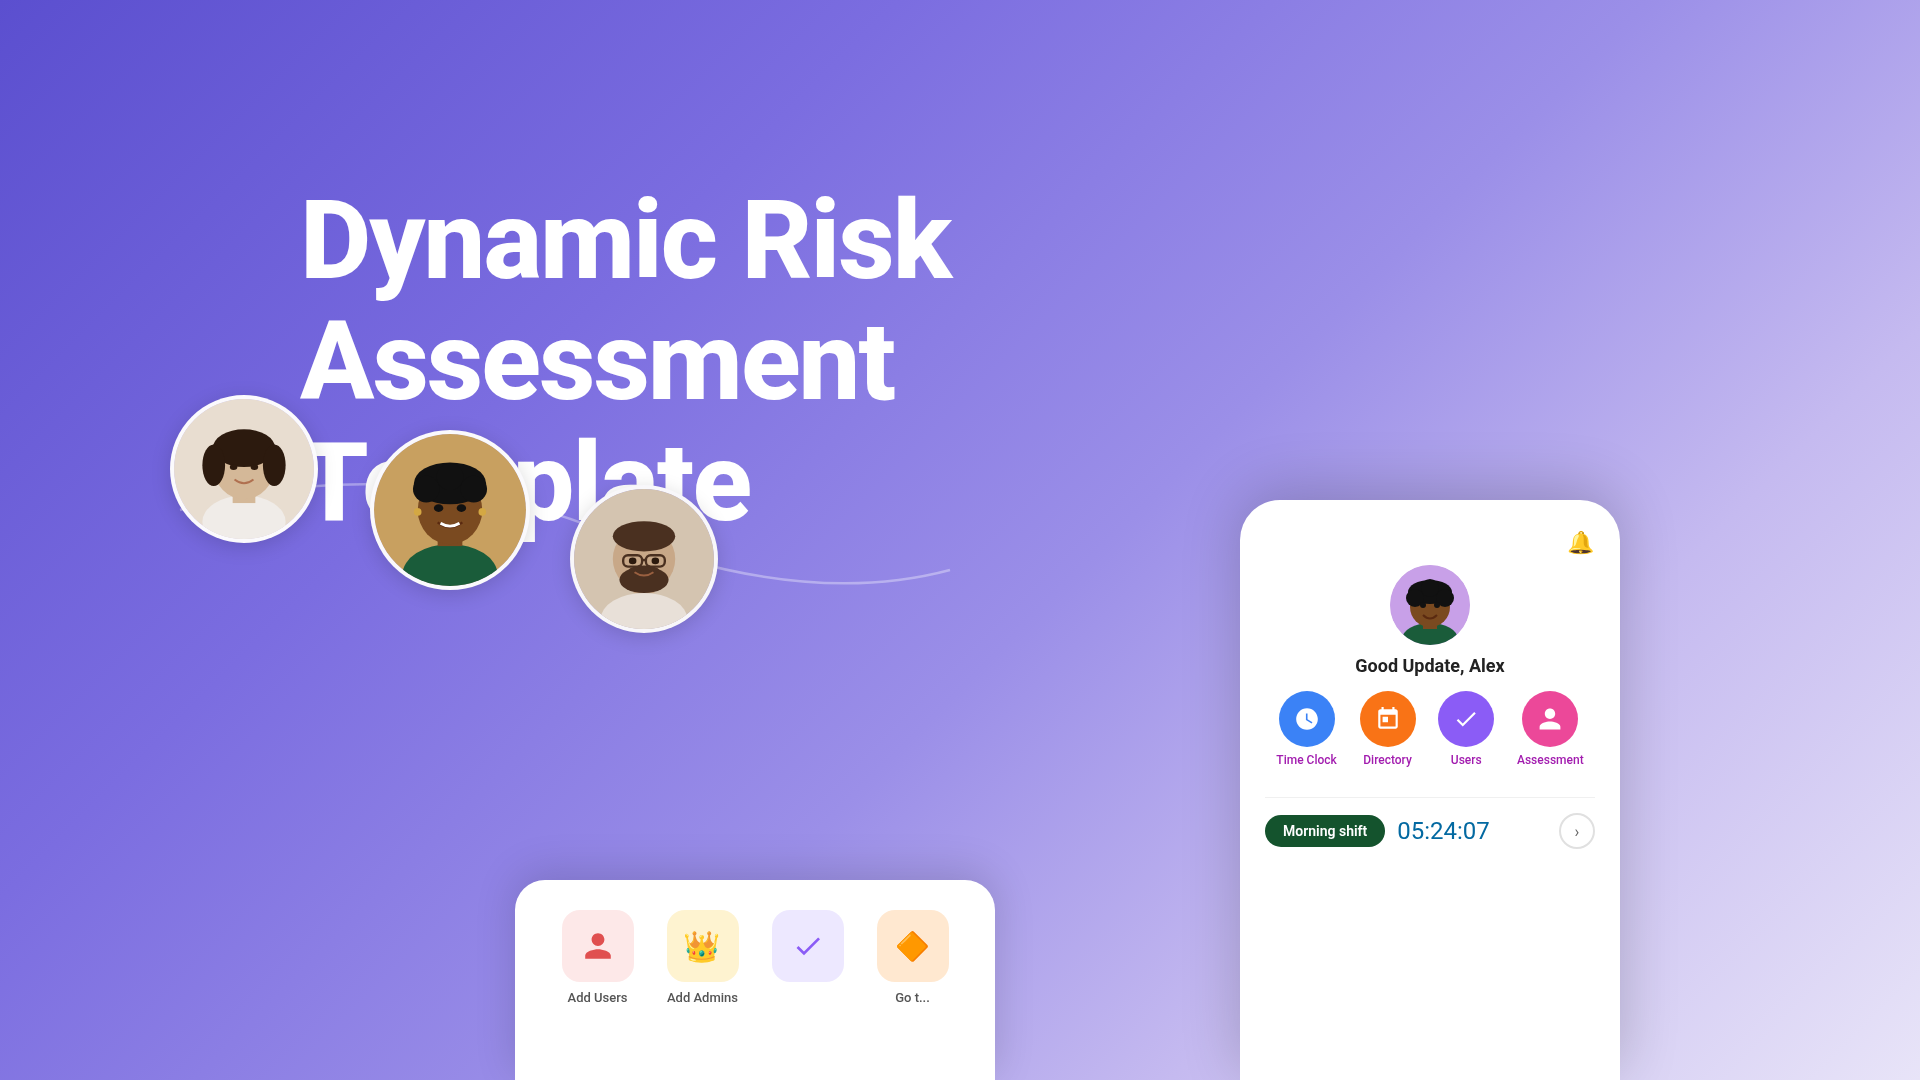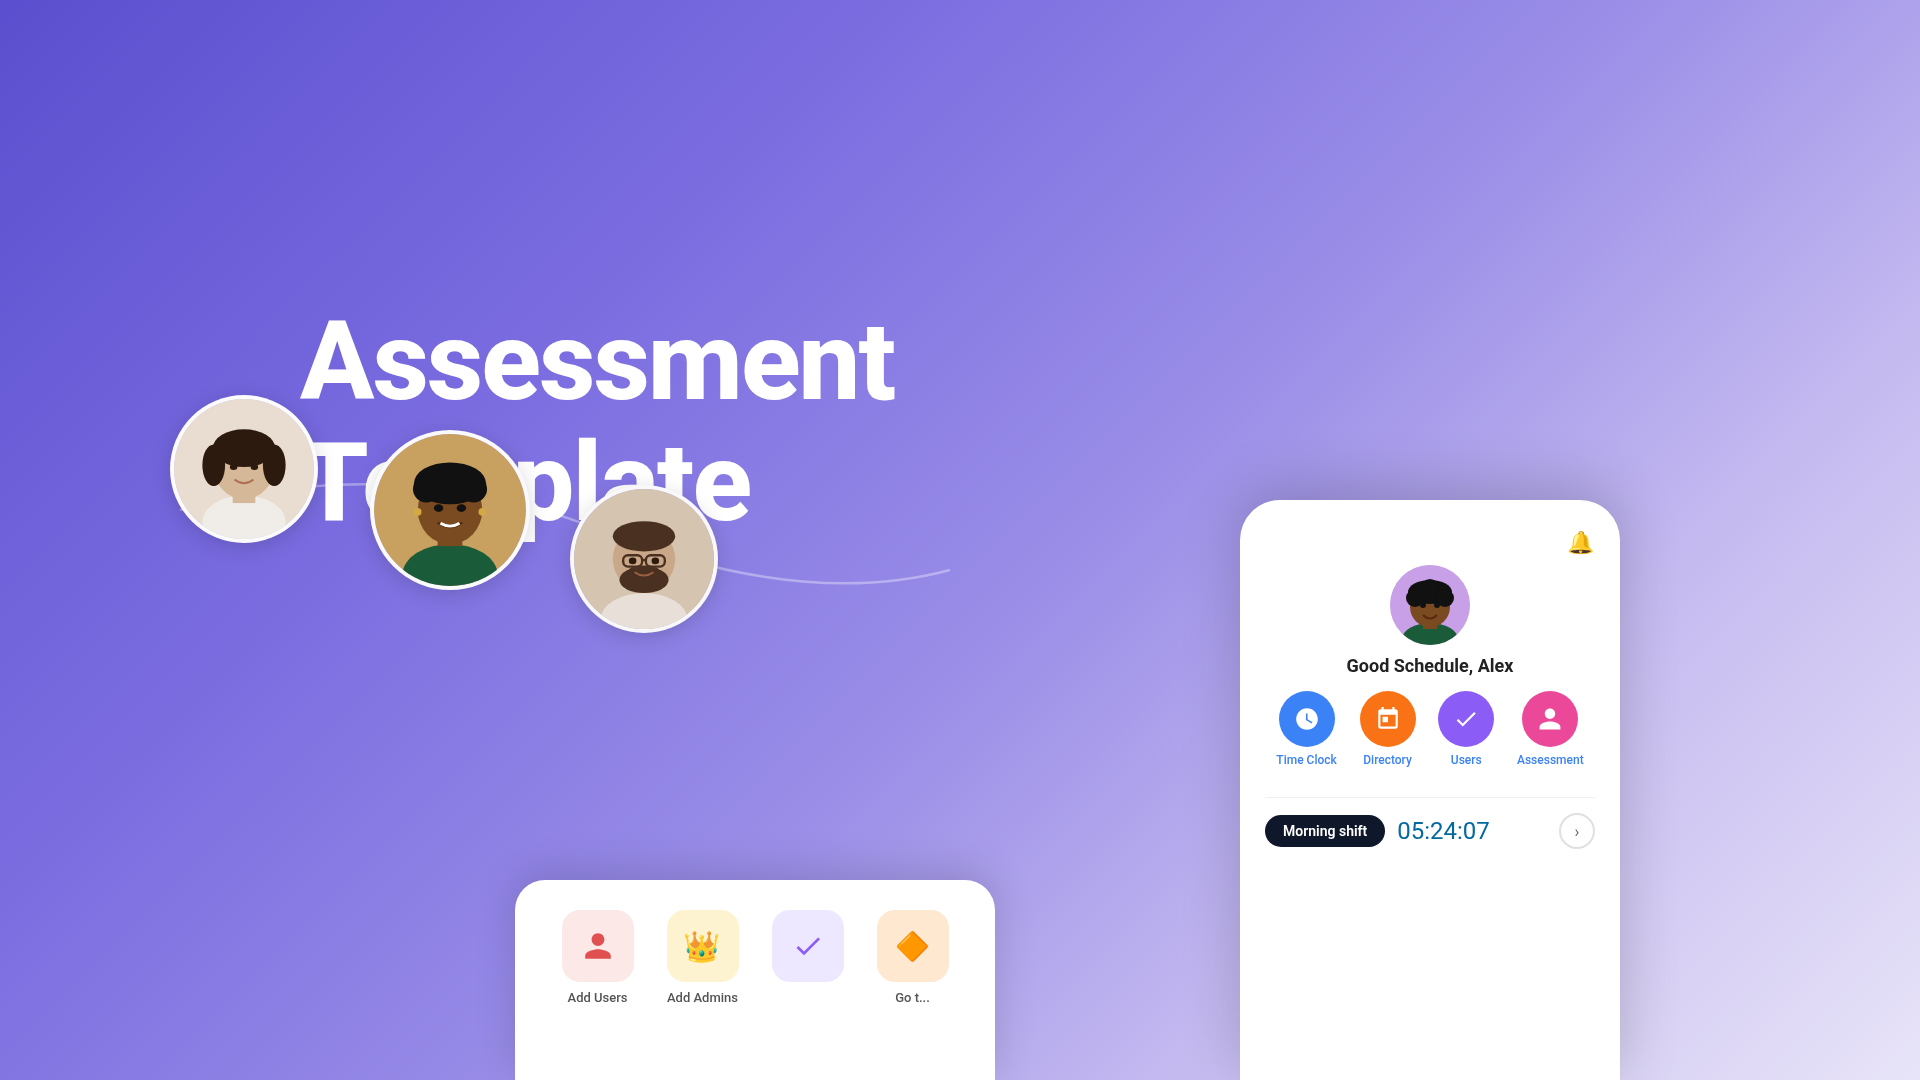--- a/index.html
+++ b/index.html
@@ -195,21 +195,21 @@
       height: 56px;
       border-radius: 50%;
       display: flex;
       align-items: center;
       justify-content: center;
       font-size: 22px;
     }
 
     .phone-icon-label {
       font-size: 12px;
-      color: #3b82f6;
+      color: #a21caf;
       font-weight: 500;
       text-align: left;
     }
 
     .pi-blue { background: #3b82f6; }
     .pi-orange { background: #f97316; }
     .pi-purple { background: #8b5cf6; }
     .pi-pink { background: #ec4899; }
 
     .phone-icon-circle svg,
@@ -219,21 +219,21 @@
     }
 
     .shift-row {
       display: flex;
       align-items: center;
       gap: 12px;
       margin-top: 10px;
     }
 
     .shift-badge {
-      background: #0f172a;
+      background: #14532d;
       color: white;
       padding: 8px 18px;
       border-radius: 20px;
       font-size: 14px;
       font-weight: 600;
     }
 
     .shift-time {
       font-size: 24px;
       font-weight: 400;
@@ -257,21 +257,21 @@
     .person-svg {
       width: 100%;
       height: 100%;
     }
   </style>
 </head>
 <body>
 
 <div class="hero-text">
   <h1 class="hero-title">
-    <br>
+    <span>Dynamic Risk</span><br>
     <span>Assessment Template</span>
   </h1>
 </div>
 
 <svg class="curve-svg" viewBox="0 0 900 300" fill="none" xmlns="http://www.w3.org/2000/svg">
   <path d="M 80 140 Q 300 80 500 160 Q 700 240 850 200" stroke="rgba(255,255,255,0.35)" stroke-width="2.5" fill="none"></path>
 </svg>
 
 <div class="avatar avatar-1">
   <svg class="person-svg" viewBox="0 0 148 148" xmlns="http://www.w3.org/2000/svg">
@@ -406,21 +406,21 @@
         <circle cx="25" cy="33" r="9" fill="#111"></circle>
         <circle cx="55" cy="33" r="9" fill="#111"></circle>
         <circle cx="40" cy="23" r="9" fill="#111"></circle>
 
         <ellipse cx="33" cy="40" rx="3" ry="3" fill="#111"></ellipse>
         <ellipse cx="47" cy="40" rx="3" ry="3" fill="#111"></ellipse>
 
         <path d="M 33 50 Q 40 57 47 50" stroke="#5a2a10" stroke-width="2" fill="none"></path>
       </svg>
     </div>
-    <span class="phone-greeting">Good Schedule, Alex</span>
+    <span class="phone-greeting">Good Update, Alex</span>
   </div>
 
   <div class="phone-icons-row">
 
     <div class="phone-icon-item">
       <div class="phone-icon-circle pi-blue">
         <svg width="26" height="26" viewBox="0 0 24 24" fill="white">
           <path d="M12 2C6.5 2 2 6.5 2 12s4.5 10 10 10 10-4.5 10-10S17.5 2 12 2zm.5 5v5.25l4.5 2.67-.75 1.23L11 13V7h1.5z"></path>
         </svg>
       </div>

